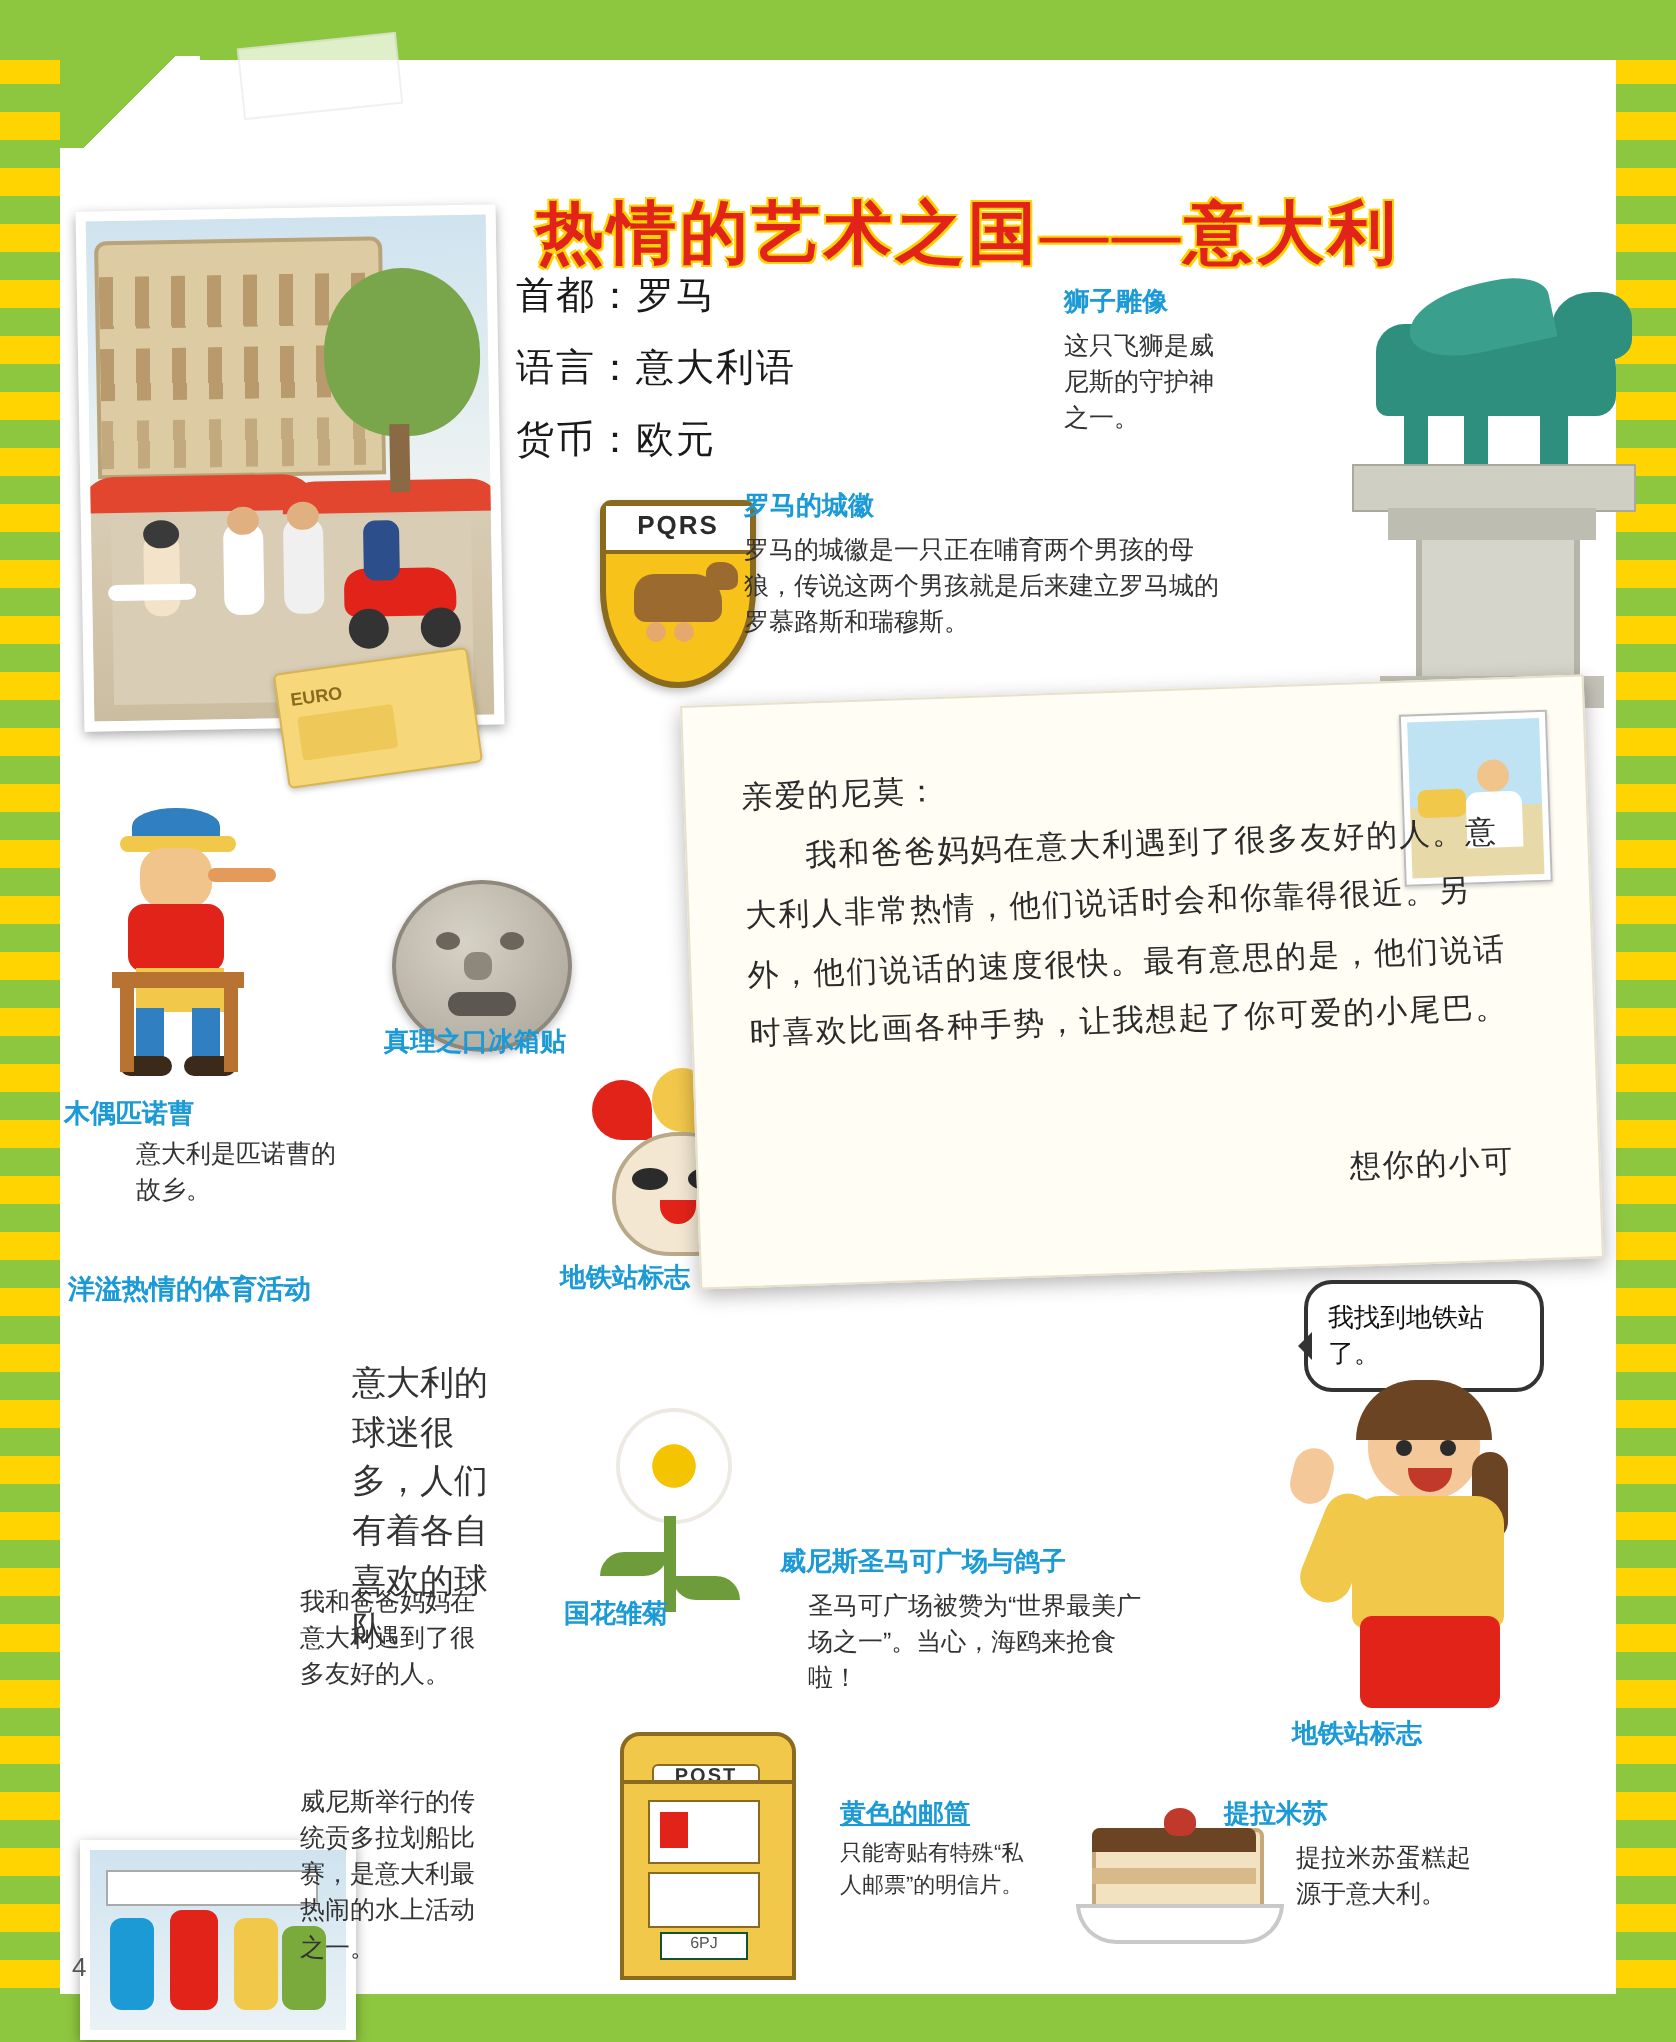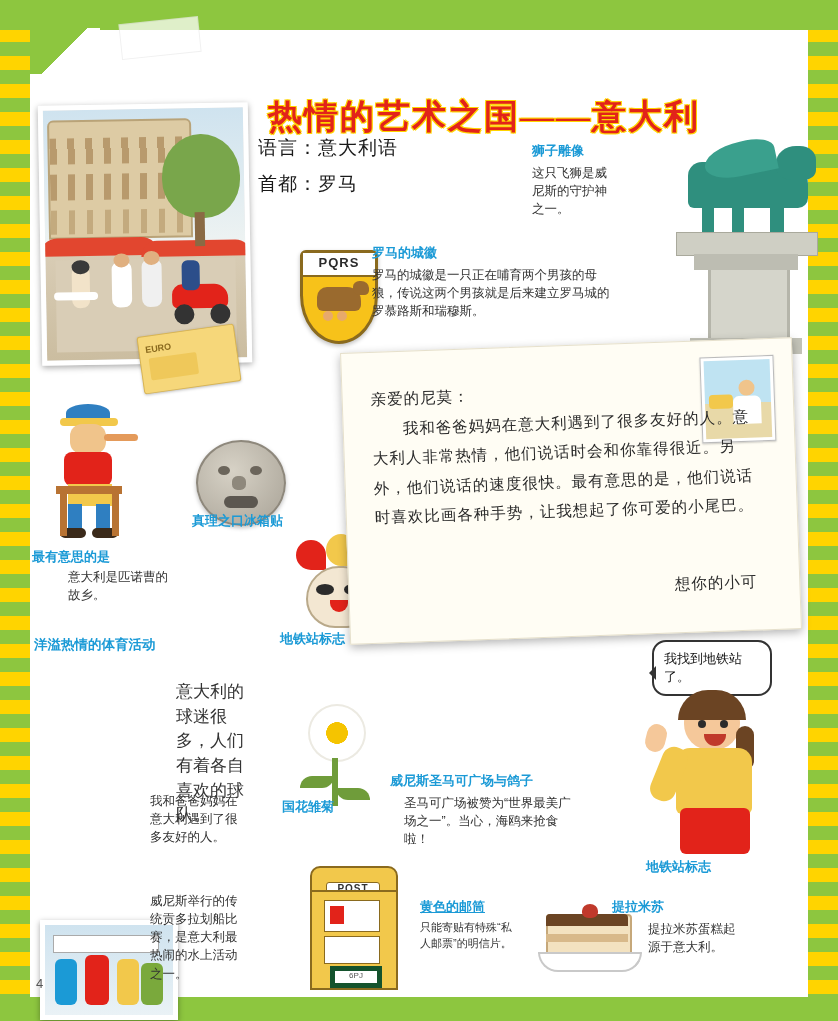--- a/index.html
+++ b/index.html
@@ -59,24 +59,27 @@
   <div class="perf-dots"></div>
   <div class="tape"></div>
   <div class="corner-curl"></div>
 </div>
 
 <h1 class="title abs" style="left:252px;top:78px;font-size:34px;color:#e2231a;font-weight:bold;letter-spacing:2px;
            text-shadow:1px 1px 0 #ffd400, -1px -1px 0 #ffd400, 1px -1px 0 #ffd400, -1px 1px 0 #ffd400;">热情的艺术之国——意大利</h1>
 
 <div class="abs" style="left:258px;top:135px;width:200px;">
   <div class="fact">
+    <span>首都：</span><span>罗马</span>
+  </div>
+  <div class="fact">
     <span>语言：</span><span>意大利语</span>
   </div>
   <div class="fact">
-    <span>首都：</span><span>罗马</span>
+    <span>货币：</span><span>欧元</span>
   </div>
 </div>
 
 <div class="photo abs" style="left:40px;top:104px;width:200px;height:250px;transform:rotate(-1deg);">
   <div class="ph-sky" style="background:linear-gradient(#cfe3ef 0%,#eef3f2 55%,#d9cdb6 55%,#cbbda0 100%);"></div>
 
   <div class="abs" style="left:4px;top:10px;width:140px;height:115px;background:#ddcba4;border:2px solid #b9a378;border-radius:6px 6px 0 0;overflow:hidden;">
     <div class="abs" style="left:0;top:16px;width:100%;height:26px;background:repeating-linear-gradient(to right,#b89a6d 0 7px,#ddcba4 7px 18px);"></div>
     <div class="abs" style="left:0;top:52px;width:100%;height:26px;background:repeating-linear-gradient(to right,#b89a6d 0 7px,#ddcba4 7px 18px);"></div>
     <div class="abs" style="left:0;top:88px;width:100%;height:24px;background:repeating-linear-gradient(to right,#c3aa7e 0 6px,#ddcba4 6px 18px);"></div>
@@ -142,21 +145,21 @@
   <div class="abs" style="left:34px;top:52px;width:48px;height:34px;background:#e2231a;border-radius:8px;"></div>
   <div class="abs" style="left:38px;top:84px;width:44px;height:22px;background:#f2c84b;"></div>
   <div class="abs" style="left:38px;top:104px;width:14px;height:28px;background:#2f7fc1;"></div>
   <div class="abs" style="left:66px;top:104px;width:14px;height:28px;background:#2f7fc1;"></div>
   <div class="abs" style="left:30px;top:128px;width:26px;height:10px;background:#3b2a1a;border-radius:5px;"></div>
   <div class="abs" style="left:62px;top:128px;width:26px;height:10px;background:#3b2a1a;border-radius:5px;"></div>
   <div class="abs" style="left:26px;top:86px;width:66px;height:8px;background:#b87333;"></div>
   <div class="abs" style="left:30px;top:94px;width:7px;height:42px;background:#b87333;"></div>
   <div class="abs" style="left:82px;top:94px;width:7px;height:42px;background:#b87333;"></div>
 </div>
-<div class="abs cap" style="left:32px;top:548px;font-size:13px;">最有意思的是</div>
+<div class="abs cap" style="left:32px;top:548px;font-size:13px;">木偶匹诺曹</div>
 <div class="abs body-txt" style="left:68px;top:568px;width:100px;font-size:12.5px;">意大利是匹诺曹的故乡。</div>
 
 <div class="abs" style="left:196px;top:440px;width:86px;height:82px;background:radial-gradient(circle at 40% 35%,#d7d2c6,#a8a296);border-radius:50%;border:2px solid #8e887c;box-shadow:0 2px 4px rgba(0,0,0,.25);">
   <div class="abs" style="left:20px;top:24px;width:12px;height:9px;background:#6b655b;border-radius:50%;"></div>
   <div class="abs" style="left:52px;top:24px;width:12px;height:9px;background:#6b655b;border-radius:50%;"></div>
   <div class="abs" style="left:34px;top:34px;width:14px;height:14px;background:#8e887c;border-radius:40%;"></div>
   <div class="abs" style="left:26px;top:54px;width:34px;height:12px;background:#5c5750;border-radius:8px;"></div>
 </div>
 <div class="abs cap" style="left:192px;top:512px;font-size:13px;">真理之口冰箱贴</div>
 
@@ -229,21 +232,21 @@
 <div class="abs cap" style="left:646px;top:858px;font-size:13px;">地铁站标志</div>
 
 <div class="abs" style="left:300px;top:866px;width:104px;height:126px;">
   <div class="abs" style="left:10px;top:0;width:84px;height:24px;background:#f2c84b;border:2px solid #8a6a1e;border-radius:10px 10px 0 0;"></div>
   <div class="abs" style="left:26px;top:16px;width:52px;height:13px;background:#ffffff;border:1px solid #8a6a1e;border-radius:3px;
        font-size:10px;font-weight:bold;color:#333;text-align:center;line-height:11px;letter-spacing:1px;">POST</div>
   <div class="abs" style="left:10px;top:24px;width:84px;height:96px;background:#f2c84b;border:2px solid #8a6a1e;"></div>
   <div class="abs" style="left:24px;top:34px;width:54px;height:30px;background:#ffffff;border:1px solid #8a6a1e;"></div>
   <div class="abs" style="left:30px;top:40px;width:14px;height:18px;background:#e2231a;"></div>
   <div class="abs" style="left:24px;top:70px;width:54px;height:26px;background:#ffffff;border:1px solid #8a6a1e;"></div>
-  <div class="abs" style="left:30px;top:100px;width:42px;height:12px;background:#ffffff;border:5px solid #14532d;
+  <div class="abs" style="left:30px;top:100px;width:42px;height:12px;background:#ffffff;border:1px solid #14532d;
        font-size:8px;text-align:center;color:#555;">6PJ</div>
 </div>
 <div class="abs cap" style="left:420px;top:898px;font-size:13px;text-decoration:underline;">黄色的邮筒</div>
 <div class="abs body-txt" style="left:420px;top:920px;width:94px;font-size:11px;">只能寄贴有特殊“私人邮票”的明信片。</div>
 
 <div class="abs" style="left:536px;top:898px;width:110px;height:86px;">
   <div class="abs" style="left:10px;top:16px;width:82px;height:40px;background:#f3e2c0;border:2px solid #c6a87a;border-radius:4px;"></div>
   <div class="abs" style="left:10px;top:16px;width:82px;height:12px;background:#6b4423;border-radius:4px 4px 0 0;"></div>
   <div class="abs" style="left:10px;top:36px;width:82px;height:8px;background:#d8b98a;"></div>
   <div class="abs" style="left:46px;top:6px;width:16px;height:14px;background:#c0392b;border-radius:50% 50% 40% 40%;"></div>

